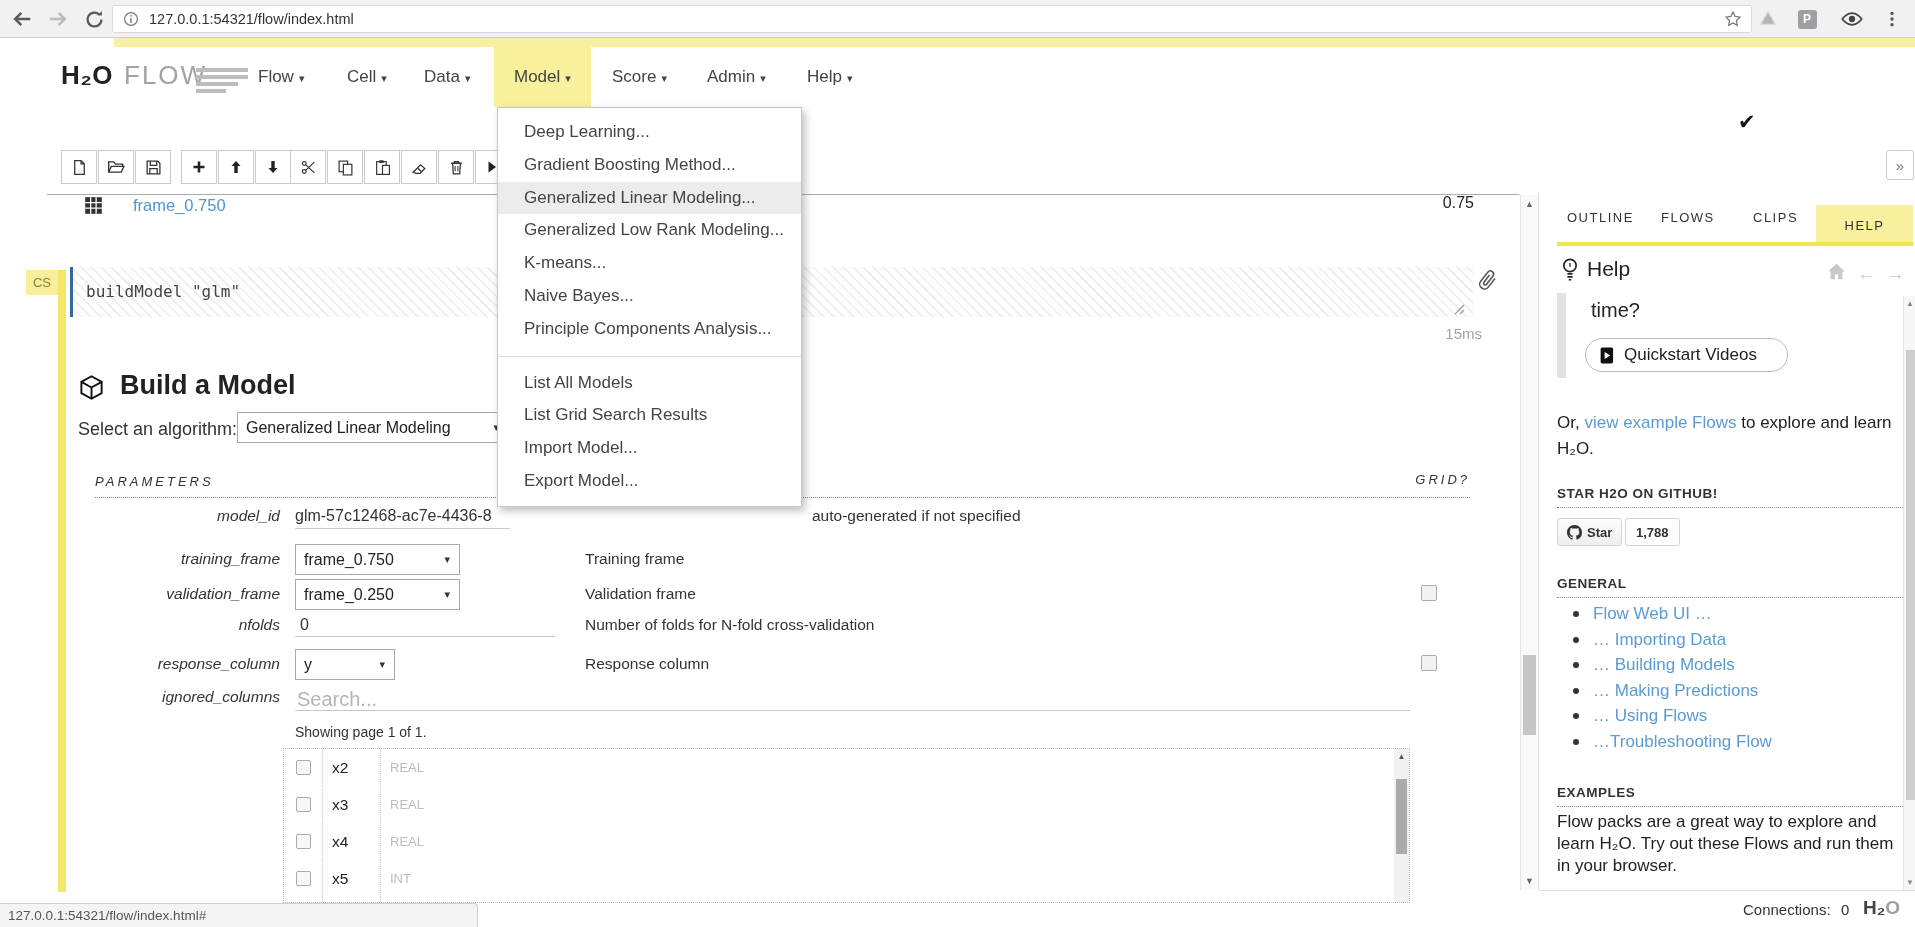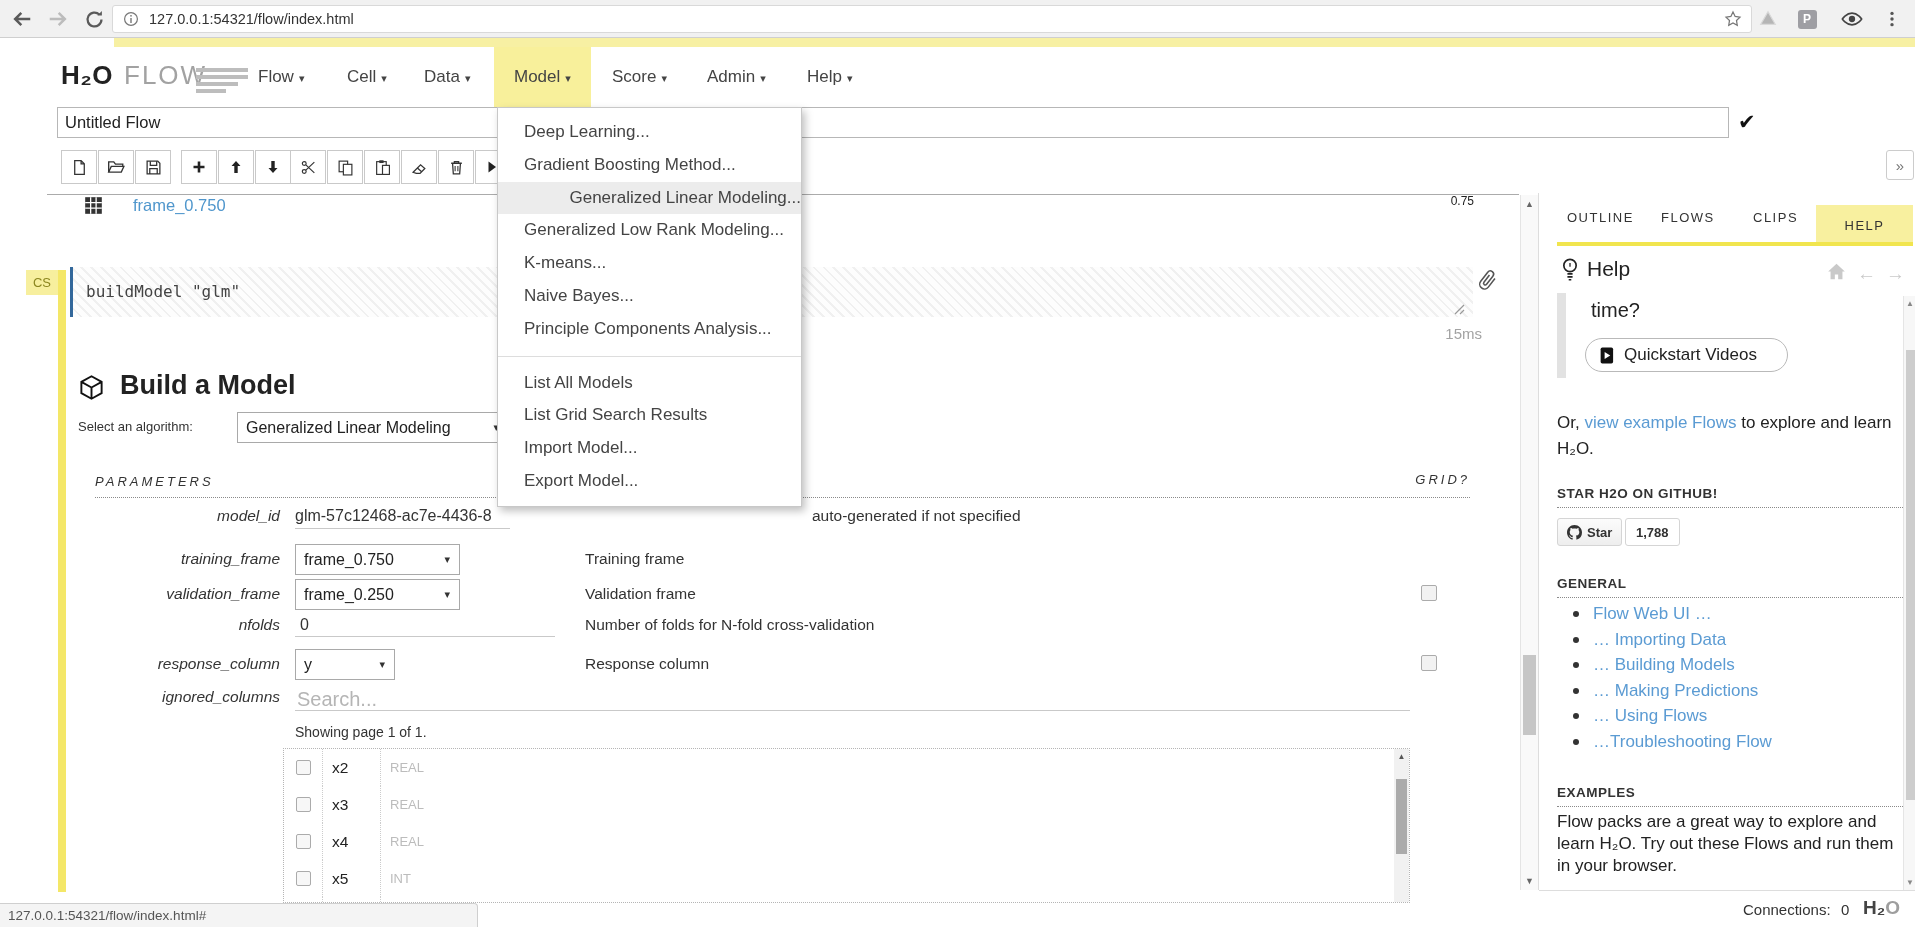--- a/index.html
+++ b/index.html
@@ -32,32 +32,32 @@
   .savedcheck{position:absolute;left:1738px;top:72px;font-size:21px;font-weight:bold;color:#111;}
 
   .tbtn{position:absolute;top:112px;width:36px;height:34px;background:#fff;border:1px solid #c9c9c9;box-sizing:border-box;
         display:flex;align-items:center;justify-content:center;cursor:pointer;}
   .collapse{position:absolute;left:1886px;top:112px;width:26px;height:28px;border:1px solid #ccc;border-radius:3px;
             color:#777;font-size:15px;display:flex;align-items:center;justify-content:center;cursor:pointer;}
   .headhr{position:absolute;left:47px;top:156px;width:1472px;height:1px;background:#ababab;}
 
   
   .framelink{position:absolute;left:133px;top:158px;font-size:16.5px;color:#4f96cc;cursor:pointer;}
-  .ratio{position:absolute;left:1428px;top:156px;width:46px;text-align:right;font-size:12px;color:#222;}
+  .ratio{position:absolute;left:1428px;top:156px;width:46px;text-align:right;font-size:16px;color:#222;}
   .csbadge{position:absolute;left:26px;top:232px;width:32px;height:25px;background:#f7ef9e;color:#8c861f;font-size:13px;
            display:flex;align-items:center;justify-content:center;}
   .ystrip{position:absolute;left:58px;top:232px;width:8px;height:622px;background:#f4e768;}
   .cellbox{position:absolute;left:70px;top:229px;width:1400px;height:50px;border-left:3px solid #33689b;
            background:repeating-linear-gradient(45deg,#fdfdfd 0 5px,#f0f0f0 5px 7px);cursor:text;}
   .code{position:absolute;left:13px;top:15px;font-family:"DejaVu Sans Mono","Liberation Mono",monospace;font-size:16px;color:#444;}
   .exectime{position:absolute;left:1420px;top:287px;width:62px;text-align:right;font-size:15px;color:#a3a3a3;}
 
   
   .formtitle{position:absolute;left:120px;top:332px;font-size:27px;font-weight:600;color:#222;}
-  .algolabel{position:absolute;left:78px;top:381px;font-size:13px;color:#333;}
+  .algolabel{position:absolute;left:78px;top:381px;font-size:18px;color:#333;}
   .sel{position:absolute;height:31px;border:1px solid #a9a9a9;background:#fff;box-sizing:border-box;cursor:pointer;
        font-size:16px;color:#222;line-height:29px;padding-left:8px;}
   .sel .sc{position:absolute;right:9px;top:0;font-size:11px;color:#333;}
   .sechead{position:absolute;left:95px;top:434px;width:1375px;border-bottom:1px dotted #8a8a8a;padding-bottom:7px;}
   .sechead span{font-size:13px;font-style:italic;letter-spacing:3px;color:#333;}
   .gridhead{position:absolute;right:0;top:0;}
   .plabel{position:absolute;left:60px;width:220px;text-align:right;font-style:italic;font-size:15.5px;color:#333;}
   .pdesc{position:absolute;left:585px;font-size:15.5px;color:#333;}
   .pval{position:absolute;left:295px;font-size:16px;color:#333;}
   .uline{position:absolute;border-bottom:1px solid #c9c9c9;}
@@ -78,21 +78,21 @@
 
   
   .msb{position:absolute;left:1520px;top:157px;width:18px;height:695px;background:#f9f9f9;border-left:1px solid #e4e4e4;box-sizing:border-box;}
   .msb .a{position:absolute;left:0;width:17px;text-align:center;font-size:9px;color:#666;cursor:pointer;}
   .msb .th{position:absolute;left:2px;width:13px;height:80px;background:#c6c6c6;cursor:pointer;}
 
   
   .dropdown{position:absolute;left:497px;top:69px;width:303px;background:#fff;border:1px solid #c8c8c8;
             box-shadow:3px 4px 8px rgba(0,0,0,.25);padding:8px 0;z-index:50;}
   .mi{height:32.8px;line-height:32.8px;padding-left:26px;font-size:17px;color:#444;cursor:pointer;white-space:nowrap;}
-  .mi.hl{background:#ececec;text-align:right;}
+  .mi.hl{background:#ececec;}
   .mdiv{border-top:1px solid #ddd;margin:10px 0;}
 
   
   .sidebar{position:absolute;left:1538px;top:155px;width:377px;height:697px;border-left:1px solid #ddd;box-sizing:border-box;background:#fff;}
   .stab{position:absolute;font-size:13px;letter-spacing:1.5px;color:#333;cursor:pointer;top:17px;}
   .helptab{position:absolute;left:277px;top:12px;width:97px;height:41px;background:#f8f09f;text-align:center;line-height:41px;cursor:pointer;
            font-size:13px;letter-spacing:1.5px;color:#333;}
   .tabline{position:absolute;left:18px;top:49px;width:356px;height:4px;background:#f1e54e;}
   .helptitle{position:absolute;left:48px;top:64px;font-size:21px;color:#222;}
   .navico{position:absolute;top:70px;cursor:pointer;color:#c9c9c9;font-size:19px;font-weight:bold;}
@@ -191,21 +191,20 @@
 
   <div class="modelbox"></div>
   <div class="menuitem" style="left:258px;"><span>Flow</span><span class="caret">▾</span></div>
   <div class="menuitem" style="left:347px;"><span>Cell</span><span class="caret">▾</span></div>
   <div class="menuitem" style="left:424px;"><span>Data</span><span class="caret">▾</span></div>
   <div class="menuitem" style="left:514px;"><span>Model</span><span class="caret">▾</span></div>
   <div class="menuitem" style="left:612px;"><span>Score</span><span class="caret">▾</span></div>
   <div class="menuitem" style="left:707px;"><span>Admin</span><span class="caret">▾</span></div>
   <div class="menuitem" style="left:807px;"><span>Help</span><span class="caret">▾</span></div>
 
-  <input class="flowname" value="Untitled Flow" style="">
   <span class="savedcheck">✔</span>
 
   <div class="tbtn" style="left:61px;">
       <svg width="17" height="17" viewBox="0 0 16 16">
         <path d="M3.5 1.5h6l3 3v10h-9z M9.5 1.5v3h3" stroke="#333" stroke-width="1.2" fill="none"></path>
       </svg>
     </div>
   <div class="tbtn" style="left:98px;">
       <svg width="18" height="18" viewBox="0 0 16 16">
         <path d="M1.5 12.5v-9h4.5l1.5 2h6.5v2" stroke="#333" stroke-width="1.2" fill="none"></path>

